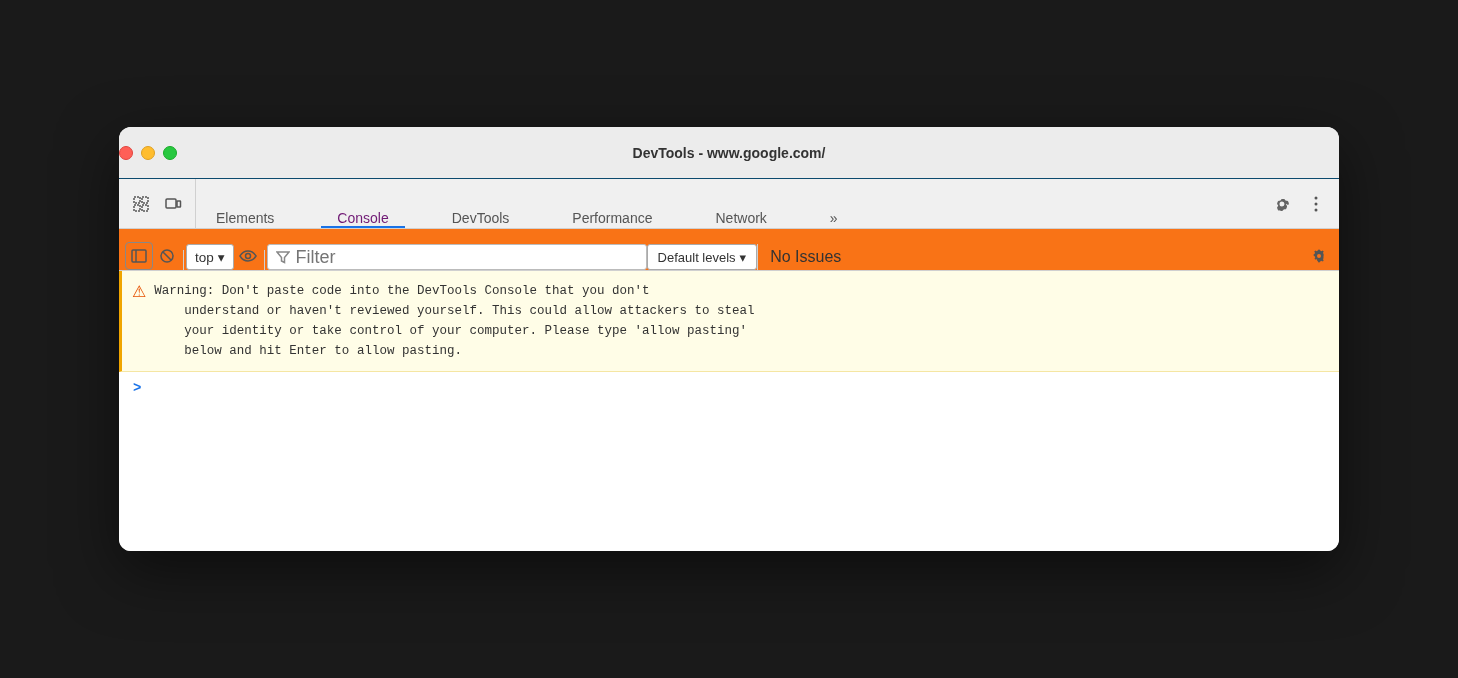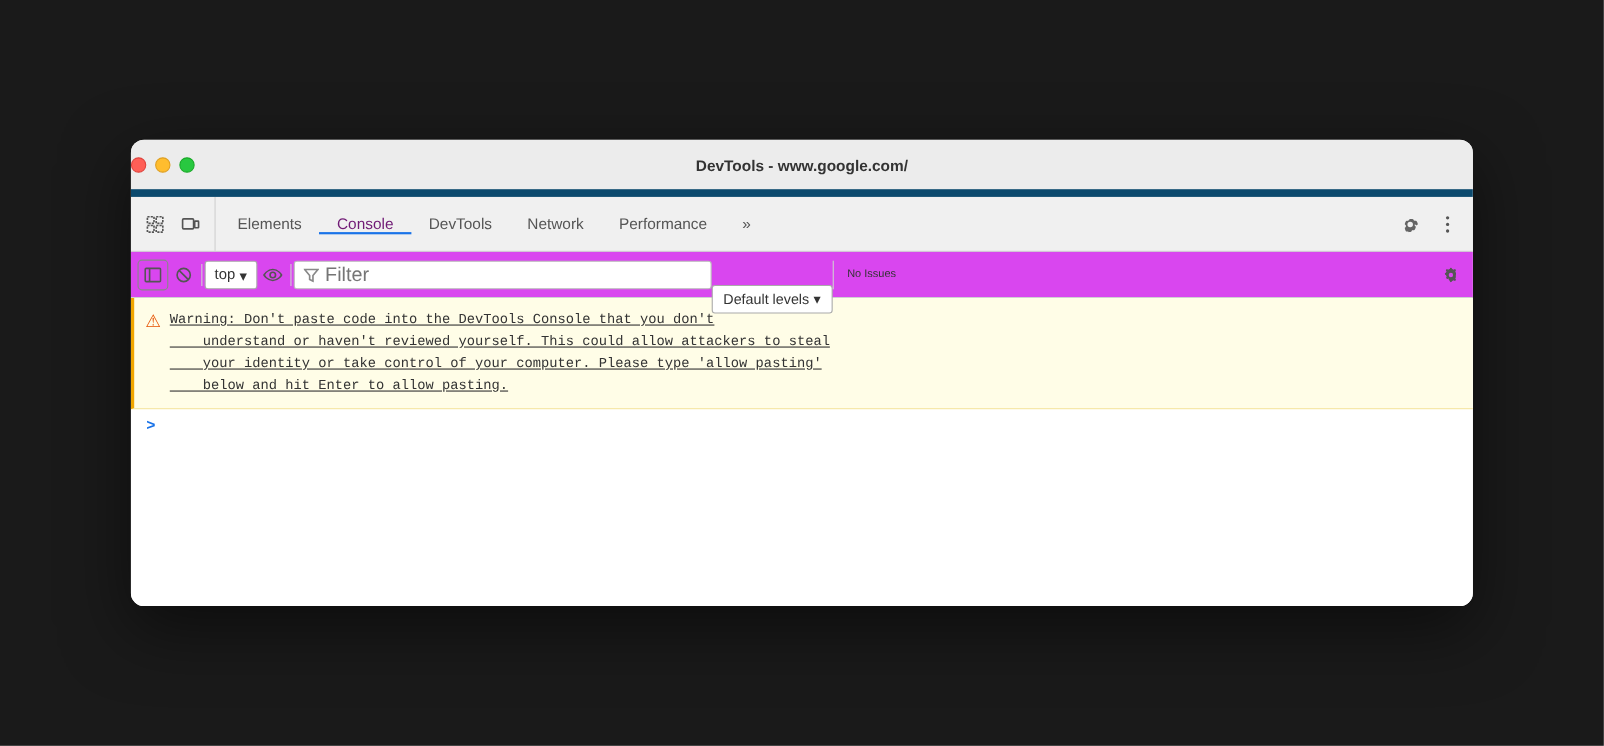--- a/index.html
+++ b/index.html
@@ -21,21 +21,21 @@
       box-shadow: 0 20px 60px rgba(0,0,0,0.5);
     }
 
     
     .title-bar {
       background: #ececec;
       height: 52px;
       display: flex;
       align-items: center;
       padding: 0 0;
-      border-bottom: 7px solid #0c4a6e;
+      border-bottom: 1px solid #0c4a6e;
       position: relative;
     }
 
     .traffic-lights {
       display: flex;
       gap: 8px;
       align-items: center;
     }
 
     .traffic-light {
@@ -83,22 +83,23 @@
       align-items: center;
       justify-content: center;
       border-radius: 4px;
       cursor: pointer;
       color: #555;
       font-size: 16px;
     }
 
     .tabs {
       display: flex;
-      align-items: center;
+      align-items: flex-end;
       flex: 1;
+      gap: 31px;
     }
 
     .tab {
       display: flex;
       align-items: center;
       padding: 0 16px;
       font-size: 14px;
       color: #555;
       cursor: pointer;
       border-bottom: 2px solid transparent;
@@ -125,24 +126,24 @@
       align-items: center;
       justify-content: center;
       border-radius: 4px;
       cursor: pointer;
       color: #555;
       font-size: 17px;
     }
 
     
     .console-toolbar {
-      background: #d946ef;
+      background: #f97316;
       height: 42px;
       display: flex;
-      align-items: center;
+      align-items: flex-end;
       border-bottom: 1px solid #d0d0d0;
       padding: 0 6px;
       gap: 0;
     }
 
     .toolbar-btn {
       width: 28px;
       height: 28px;
       display: flex;
       align-items: center;
@@ -234,21 +235,21 @@
     }
 
     .no-issues-btn {
       display: flex;
       align-items: center;
       gap: 6px;
       padding: 0 12px;
       height: 26px;
       border-left: 1px solid #d0d0d0;
       cursor: pointer;
-      font-size: 10px;
+      font-size: 16px;
       color: #333;
       background: transparent;
     }
 
     
     .console-content {
       background: white;
       min-height: 280px;
       padding: 0;
     }
@@ -268,21 +269,20 @@
       margin-top: 1px;
       flex-shrink: 0;
       color: #e65100;
     }
 
     .warning-text {
       font-family: 'Courier New', Courier, monospace;
       font-size: 12.5px;
       line-height: 1.6;
       color: #333;
-      text-decoration: underline;
     }
 
     .console-prompt-row {
       display: flex;
       align-items: center;
       padding: 8px 14px;
       gap: 8px;
     }
 
     .prompt-chevron {
@@ -338,24 +338,24 @@
       <div class="tab">
         <span>Elements</span>
       </div>
       <div class="tab active">
         <span>Console</span>
       </div>
       <div class="tab">
         <span>DevTools</span>
       </div>
       <div class="tab">
+        <span>Performance</span>
+      </div>
+      <div class="tab">
         <span>Network</span>
-      </div>
-      <div class="tab">
-        <span>Performance</span>
       </div>
       <div class="tab">
         <span>»</span>
       </div>
     </div>
 
     <div class="tab-bar-right">
       <div class="icon-btn" title="Settings">
         <svg width="18" height="18" viewBox="0 0 18 18" fill="currentColor">
           <path d="M9 11.5a2.5 2.5 0 1 1 0-5 2.5 2.5 0 0 1 0 5zm5.95-1.5-.01-.12a1.4 1.4 0 0 0 .85-1.88l-.62-1.49a1.4 1.4 0 0 0-1.82-.72l-.1.05a5.7 5.7 0 0 0-1.04-.6l-.02-.1a1.4 1.4 0 0 0-1.38-1.14h-1.62a1.4 1.4 0 0 0-1.38 1.14l-.02.1a5.7 5.7 0 0 0-1.04.6l-.1-.05a1.4 1.4 0 0 0-1.82.72l-.62 1.49a1.4 1.4 0 0 0 .85 1.88l.01.12a5.7 5.7 0 0 0 0 1.2l-.01.12a1.4 1.4 0 0 0-.85 1.88l.62 1.49a1.4 1.4 0 0 0 1.82.72l.1-.05c.32.22.67.41 1.04.6l.02.1A1.4 1.4 0 0 0 7.38 16h1.62a1.4 1.4 0 0 0 1.38-1.14l.02-.1c.37-.19.72-.38 1.04-.6l.1.05a1.4 1.4 0 0 0 1.82-.72l.62-1.49a1.4 1.4 0 0 0-.85-1.88l-.01-.12c.03-.2.04-.4.04-.6s-.01-.4-.04-.6z" opacity="0.9"></path>

